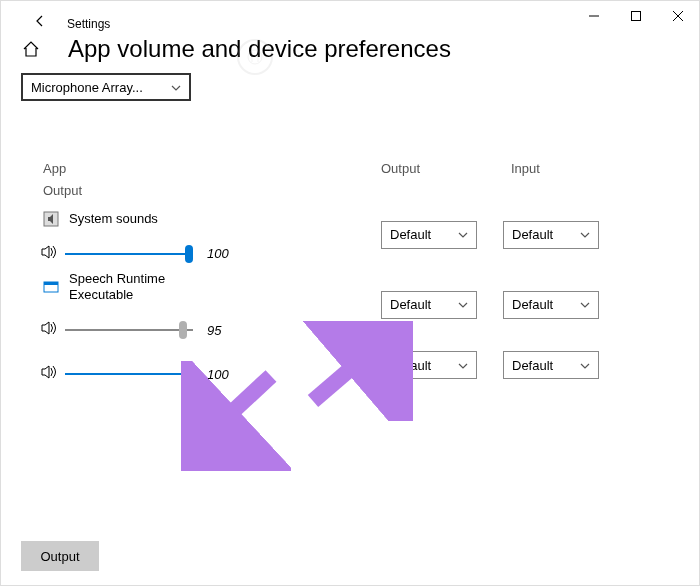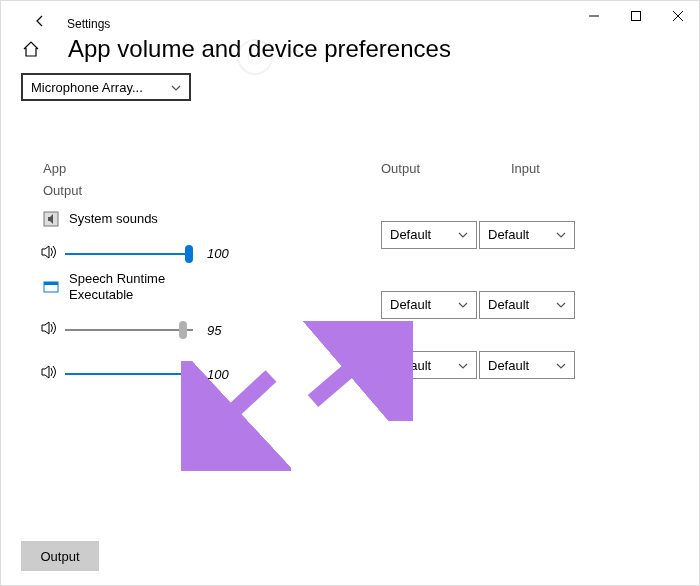--- a/index.html
+++ b/index.html
@@ -177,21 +177,21 @@
     }
     .select-box {
       width: 96px;
       height: 28px;
       border: 1px solid #888;
       display: flex;
       align-items: center;
       justify-content: space-between;
       padding: 0 8px;
       font-size: 13px;
-      margin-right: 2px;
+      margin-right: 26px;
     }
     .row1 .select-box { margin-top: -4px; }
     .row2, .row3 { margin-top: 8px; }
     .footer {
       position: absolute;
       left: 20px;
       bottom: 14px;
     }
     .footer-text {
       font-size: 13px;

